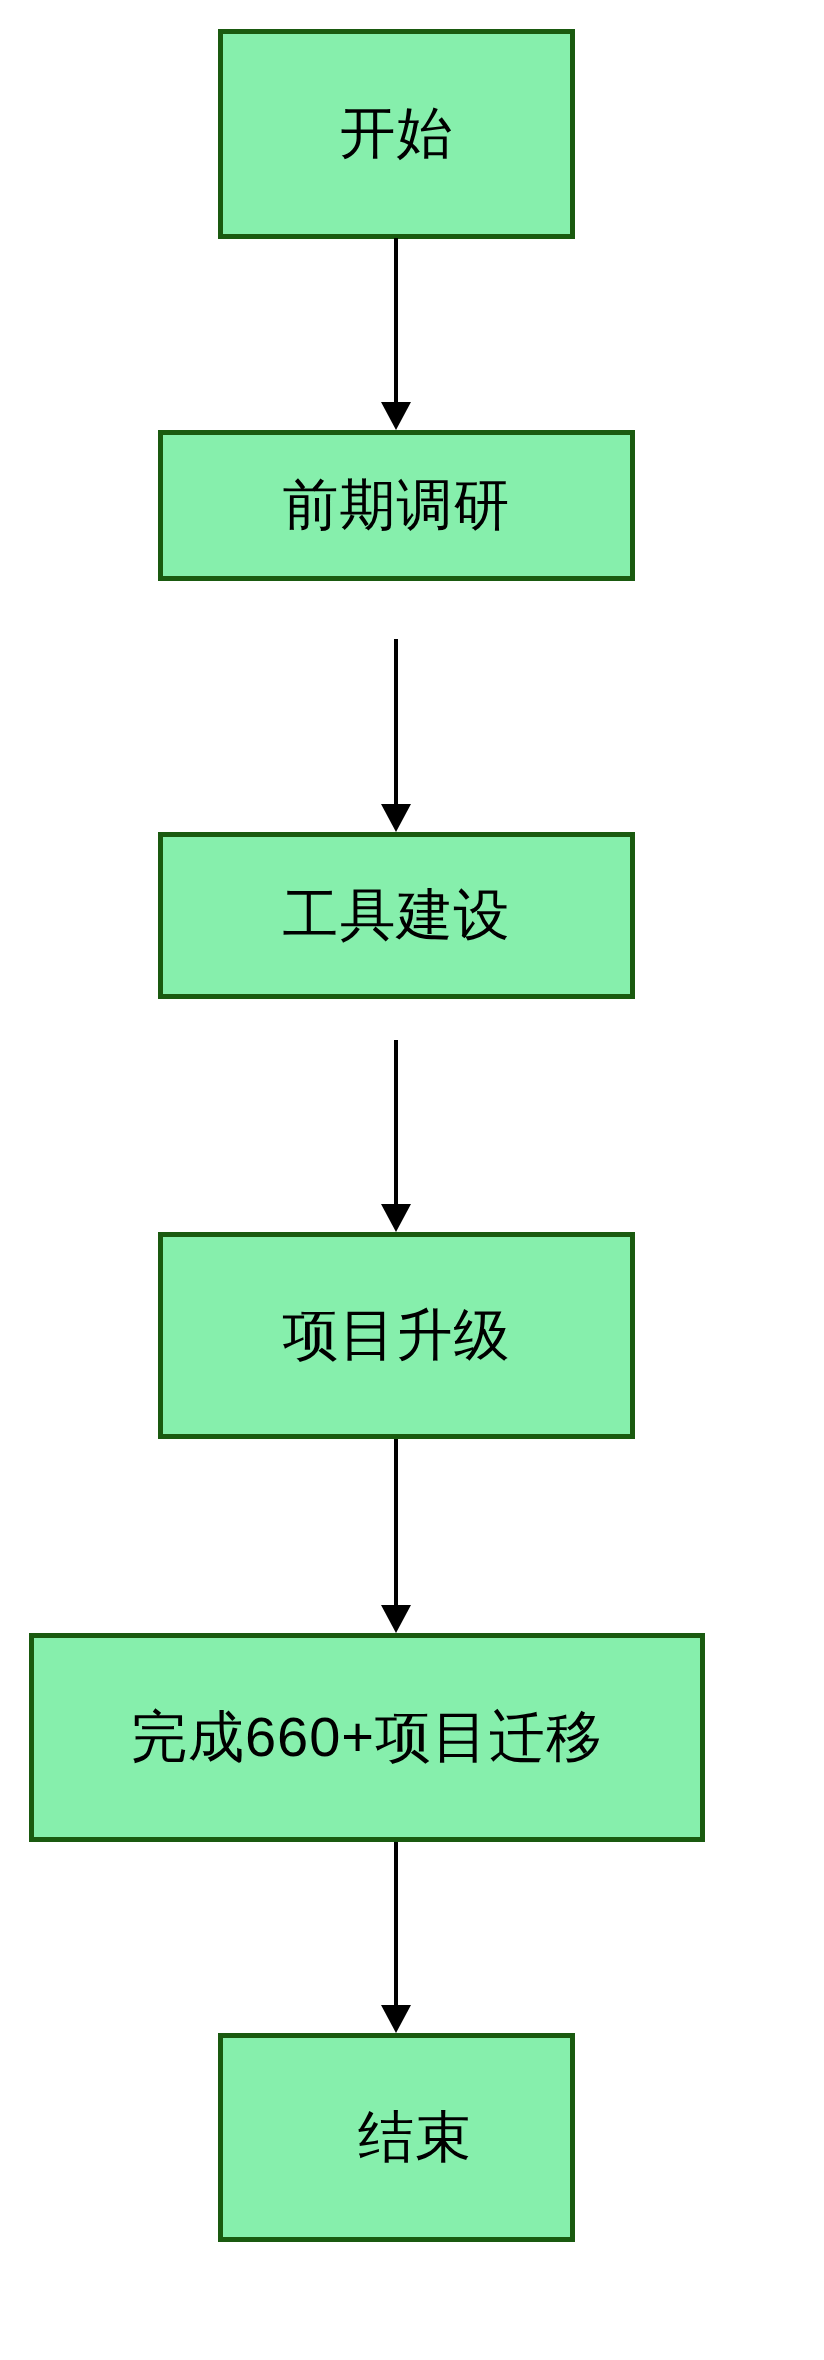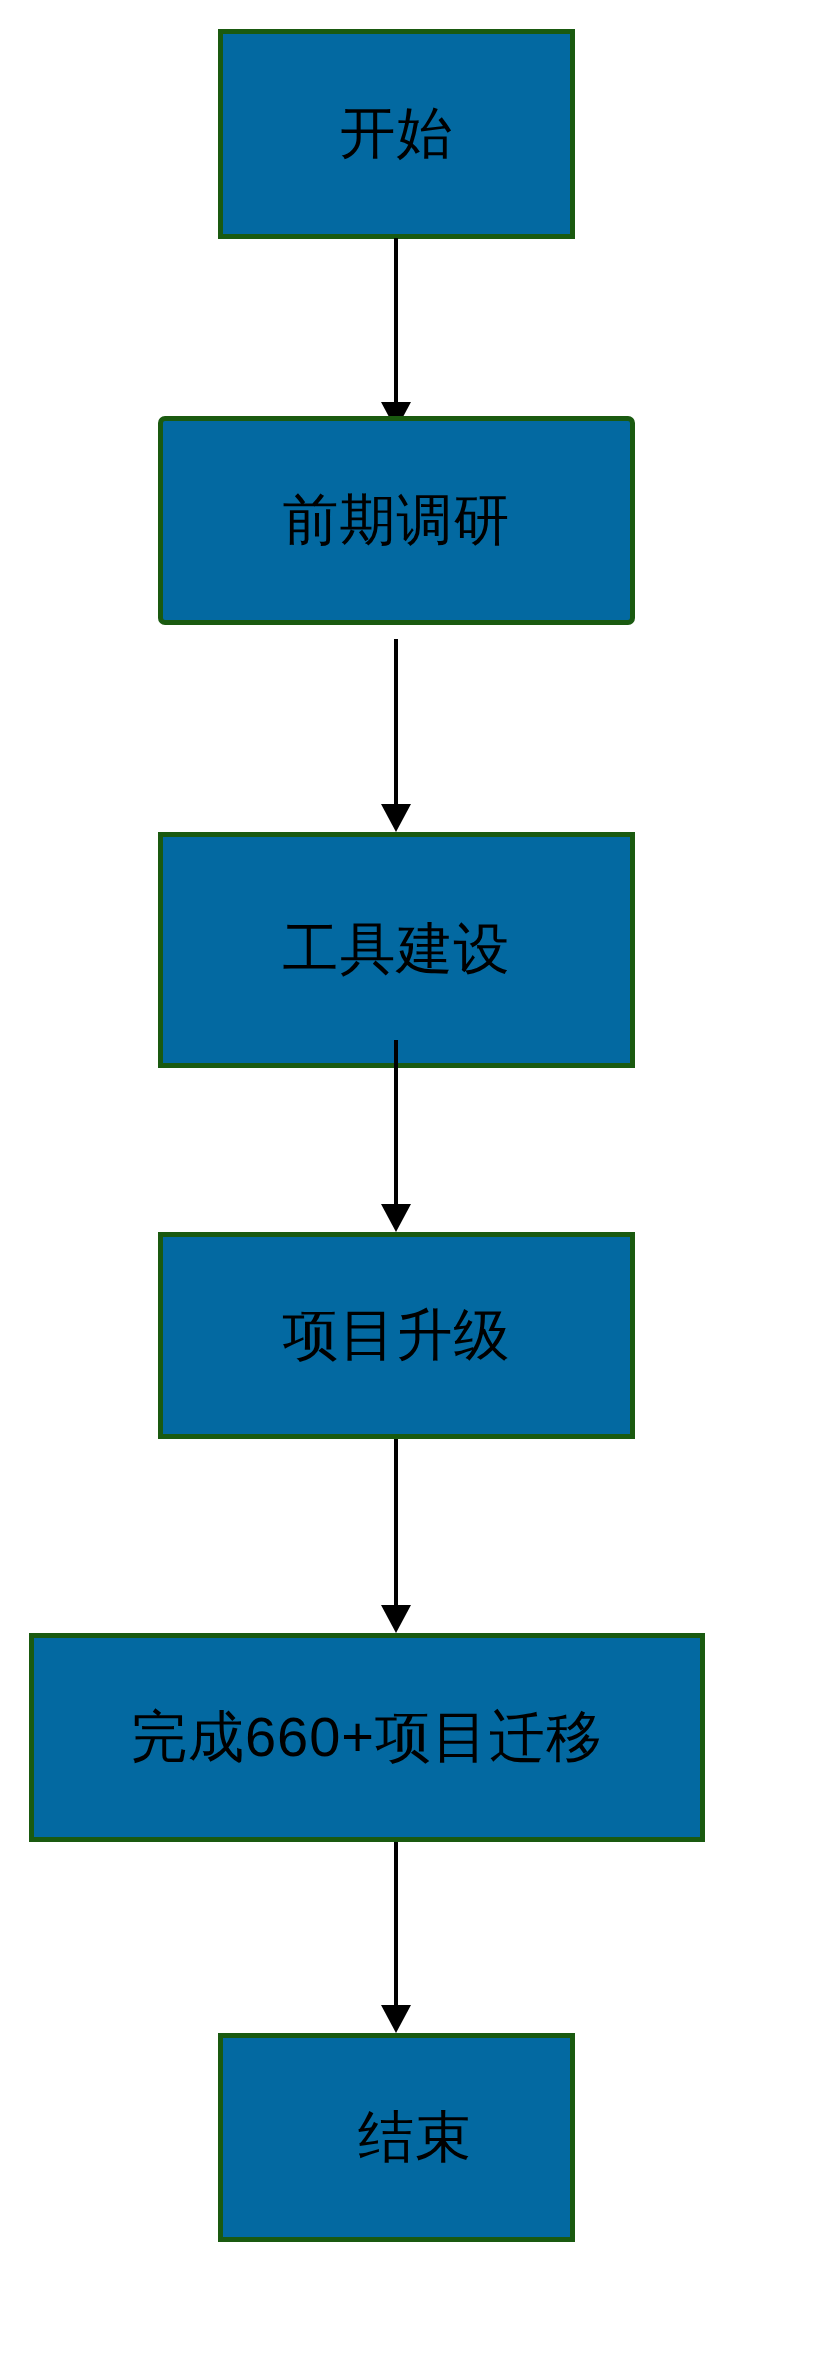--- a/index.html
+++ b/index.html
@@ -11,35 +11,35 @@
     position: relative;
     width: 824px;
     height: 2360px;
     background: #ffffff;
     font-family: "Liberation Sans", sans-serif;
     overflow: hidden;
   }
   .node {
     position: absolute;
     box-sizing: border-box;
-    background: #0369a1;
+    background: #86efac;
     border: 5px solid #1a5a10;
     display: flex;
     align-items: center;
     justify-content: center;
   }
   .node-label {
     font-size: 56px;
     color: #000000;
     letter-spacing: 1px;
     white-space: nowrap;
   }
   .node-1 { left: 218px; top:   29px; width: 357px; height: 210px; }
-  .node-2 { left: 158px; top:  416px; width: 477px; height: 209px; border-radius: 7px; }
-  .node-3 { left: 158px; top:  832px; width: 477px; height: 236px; }
+  .node-2 { left: 158px; top:  430px; width: 477px; height: 151px; }
+  .node-3 { left: 158px; top:  832px; width: 477px; height: 167px; }
   .node-4 { left: 158px; top: 1232px; width: 477px; height: 207px; }
   .node-5 { left:  29px; top: 1633px; width: 676px; height: 209px; }
   .node-6 { left: 218px; top: 2033px; width: 357px; height: 209px; padding-left: 37px; }
 
   .arrow {
     position: absolute;
     left: 381px;
     width: 30px;
     display: flex;
     flex-direction: column;

